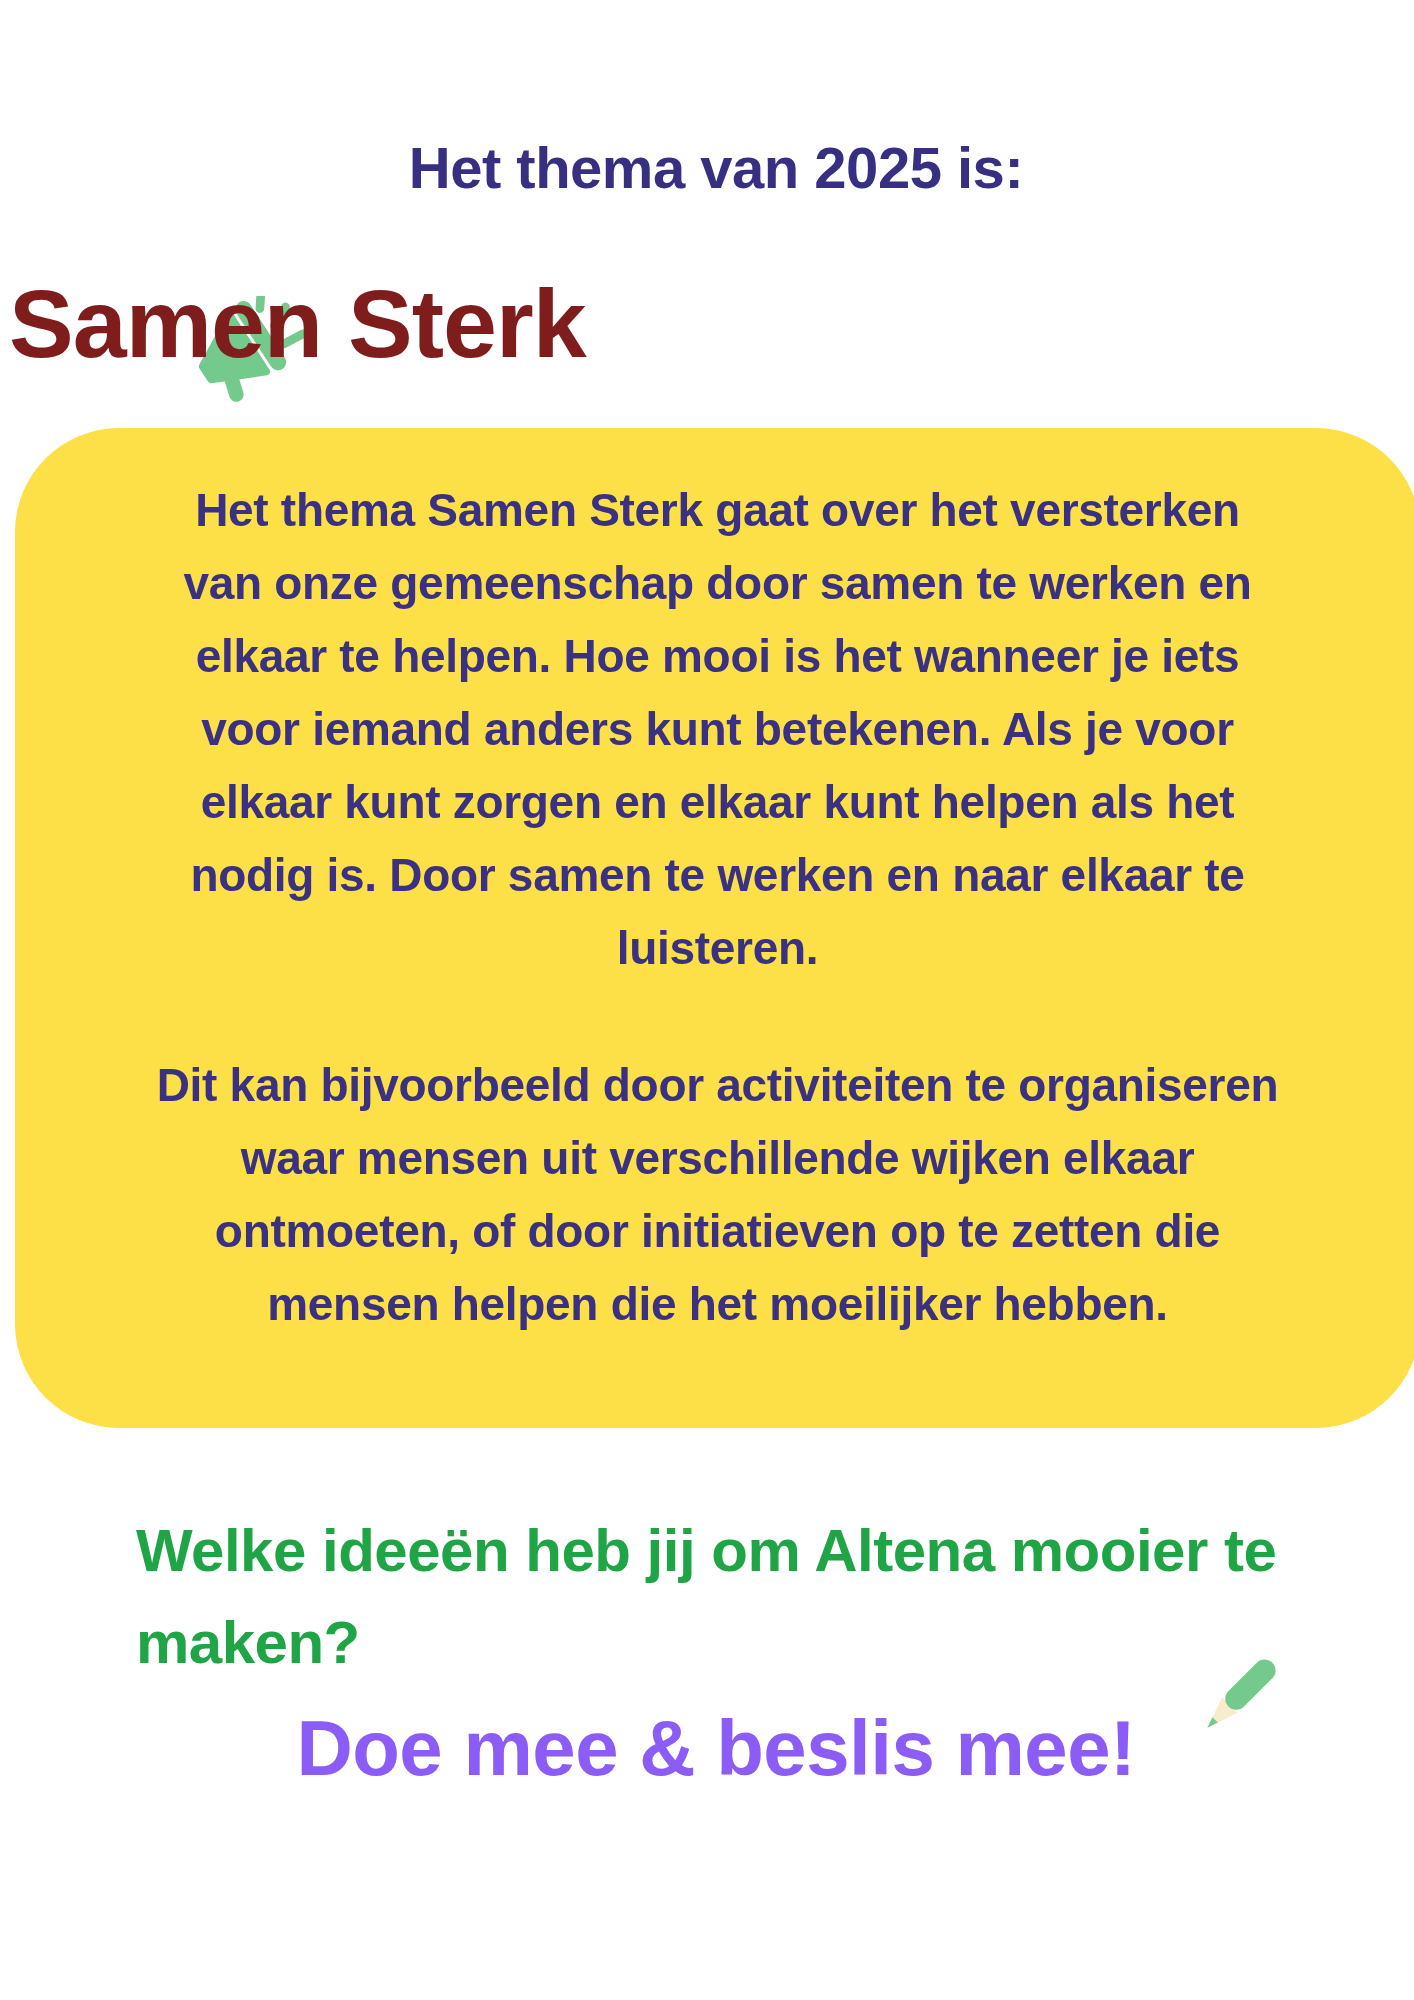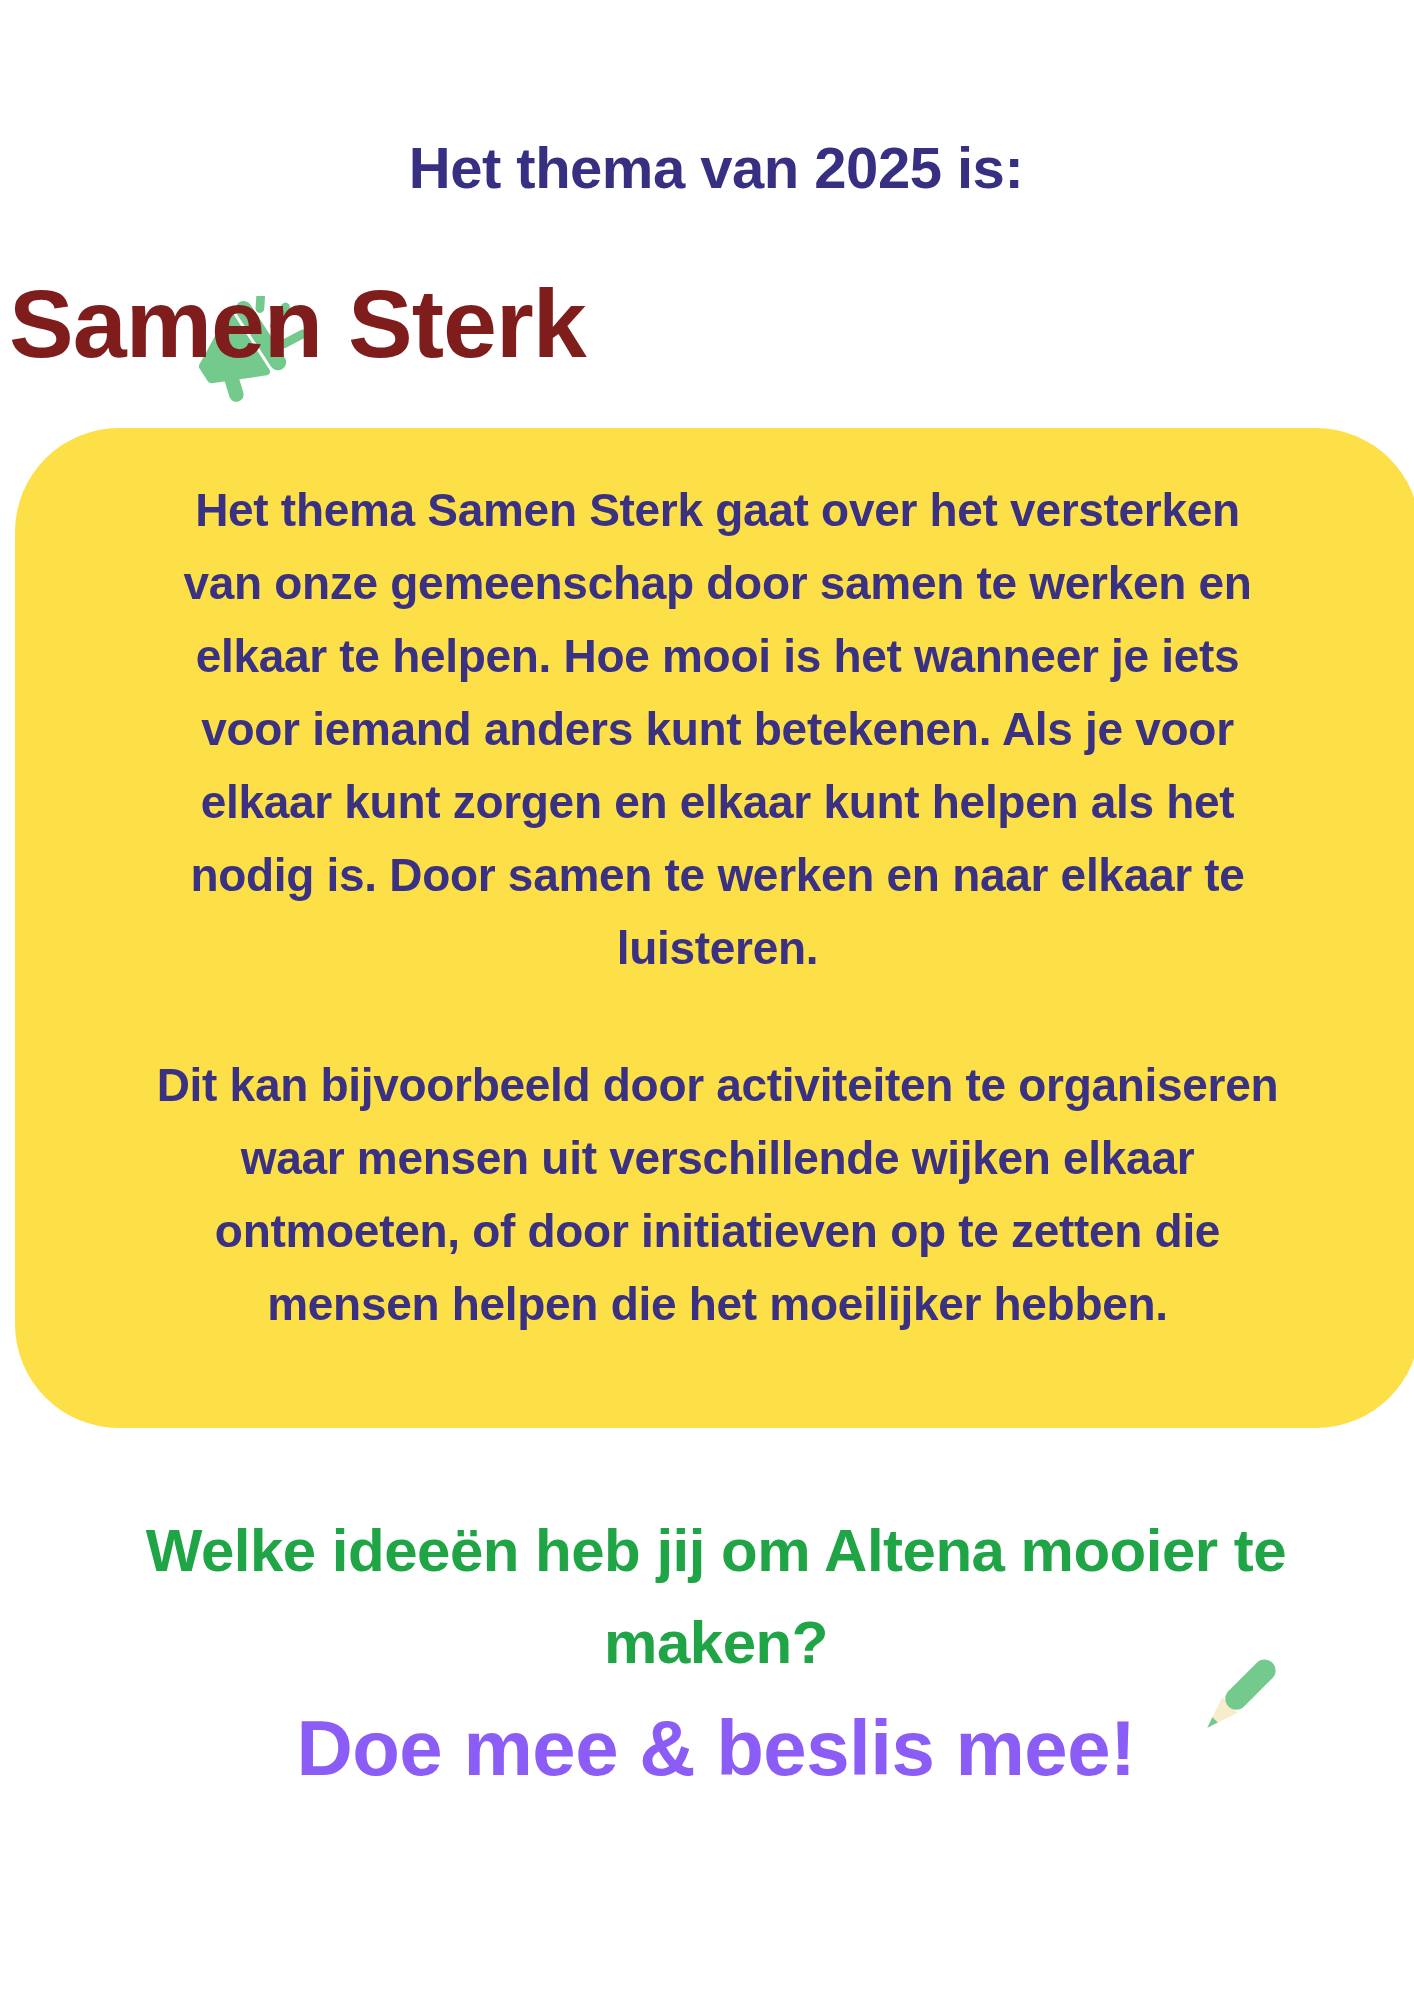--- a/index.html
+++ b/index.html
@@ -67,21 +67,21 @@
   }
   .info-box p + p {
     margin-top: 64px;
   }
   .question {
     position: absolute;
     top: 1505px;
     left: 50%;
     transform: translateX(-50%);
     width: 1160px;
-    text-align: center;
+    text-align: left;
     font-size: 60px;
     line-height: 92px;
     font-weight: bold;
     letter-spacing: -0.5px;
     color: #1fa446;
   }
   .slogan {
     position: absolute;
     top: 1706px;
     left: 0;

